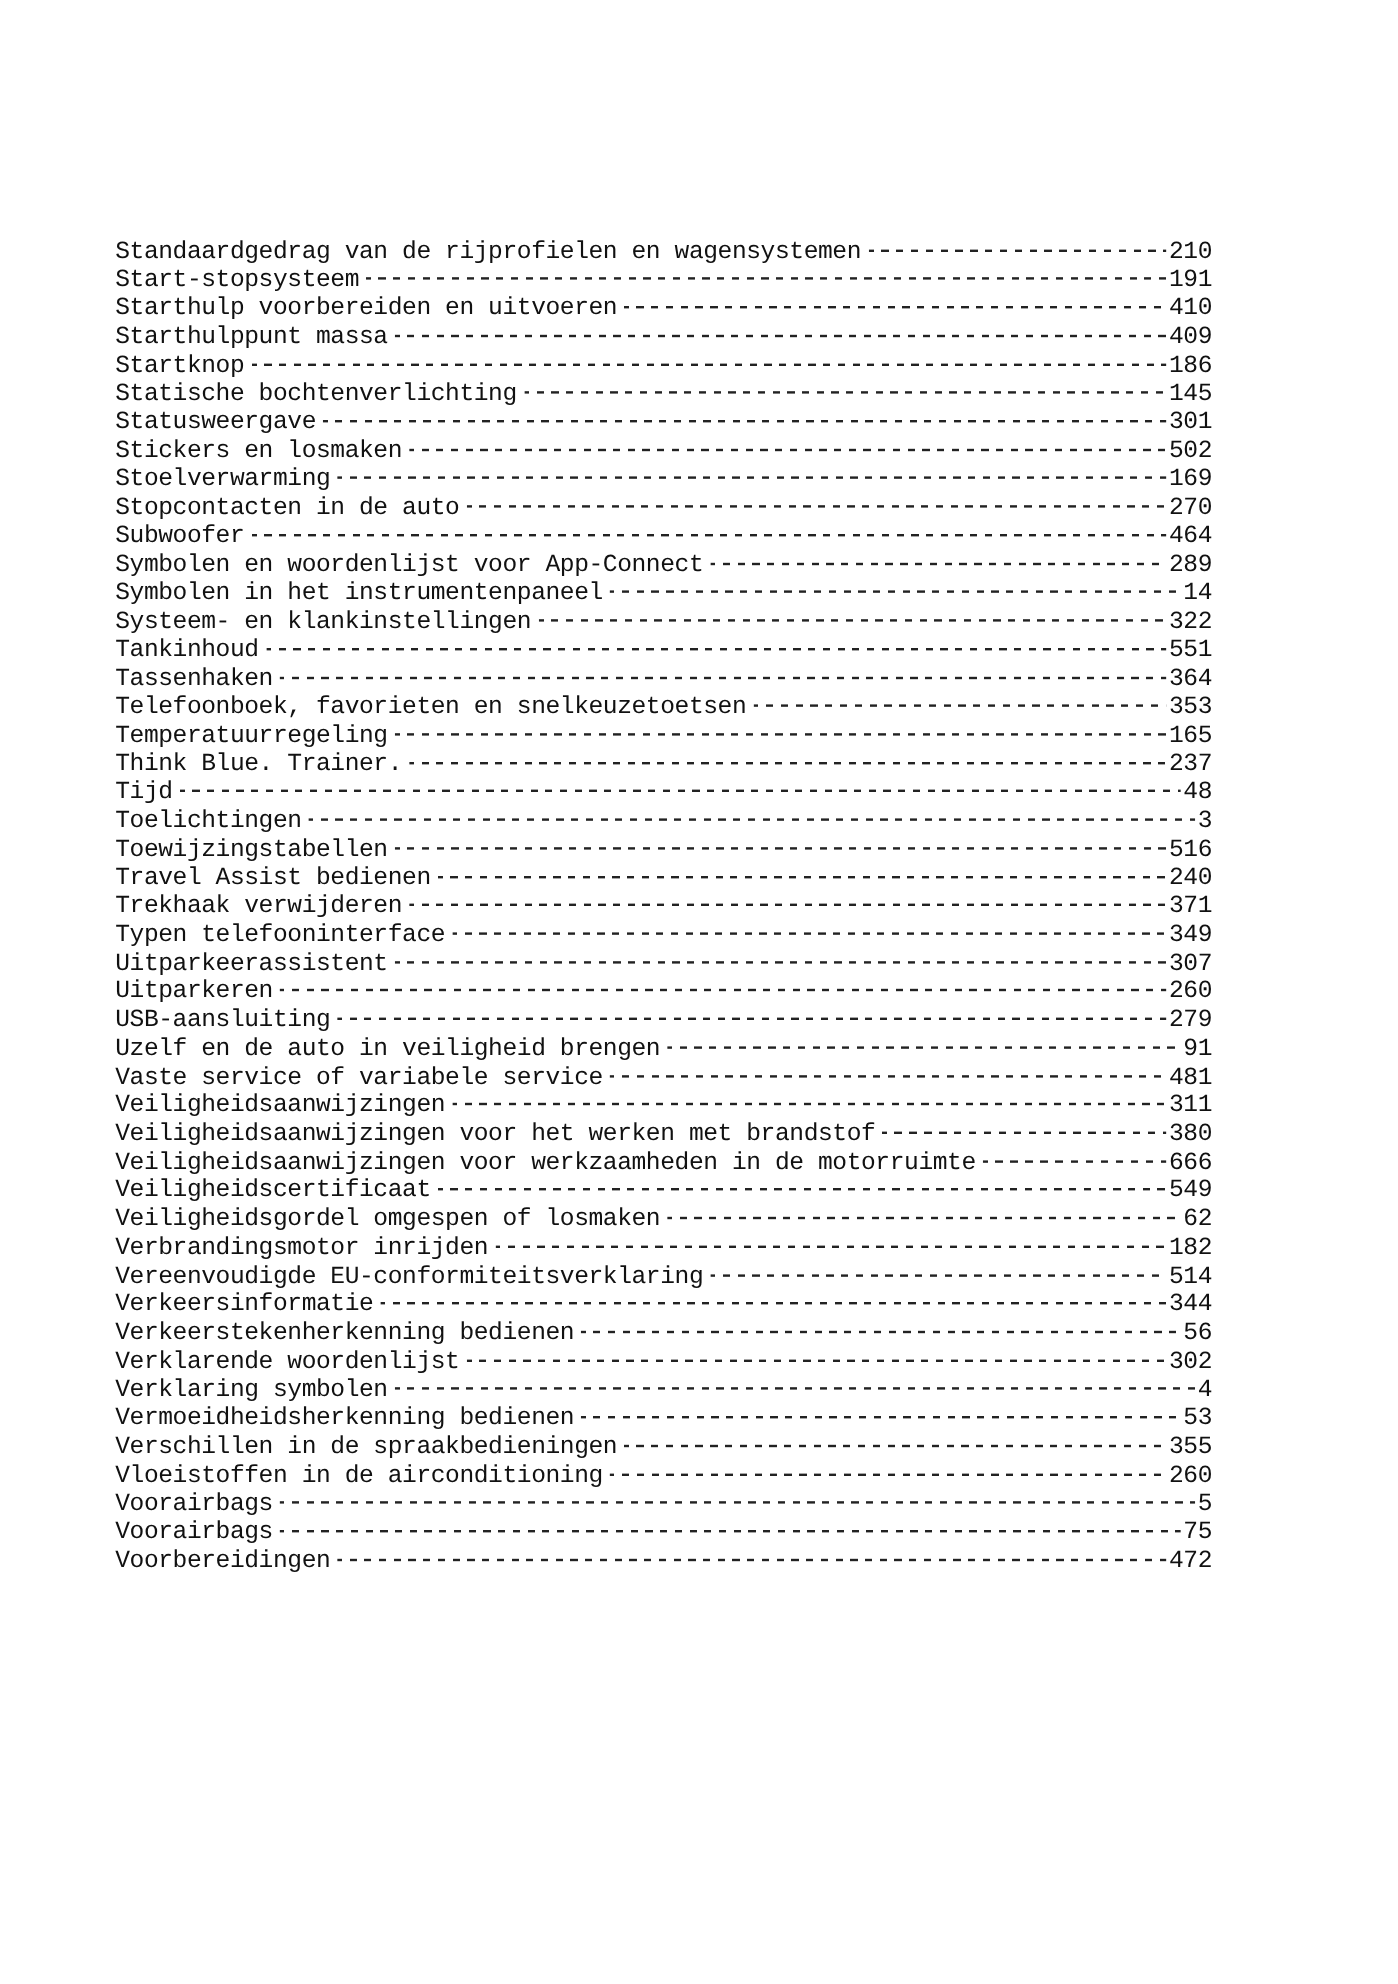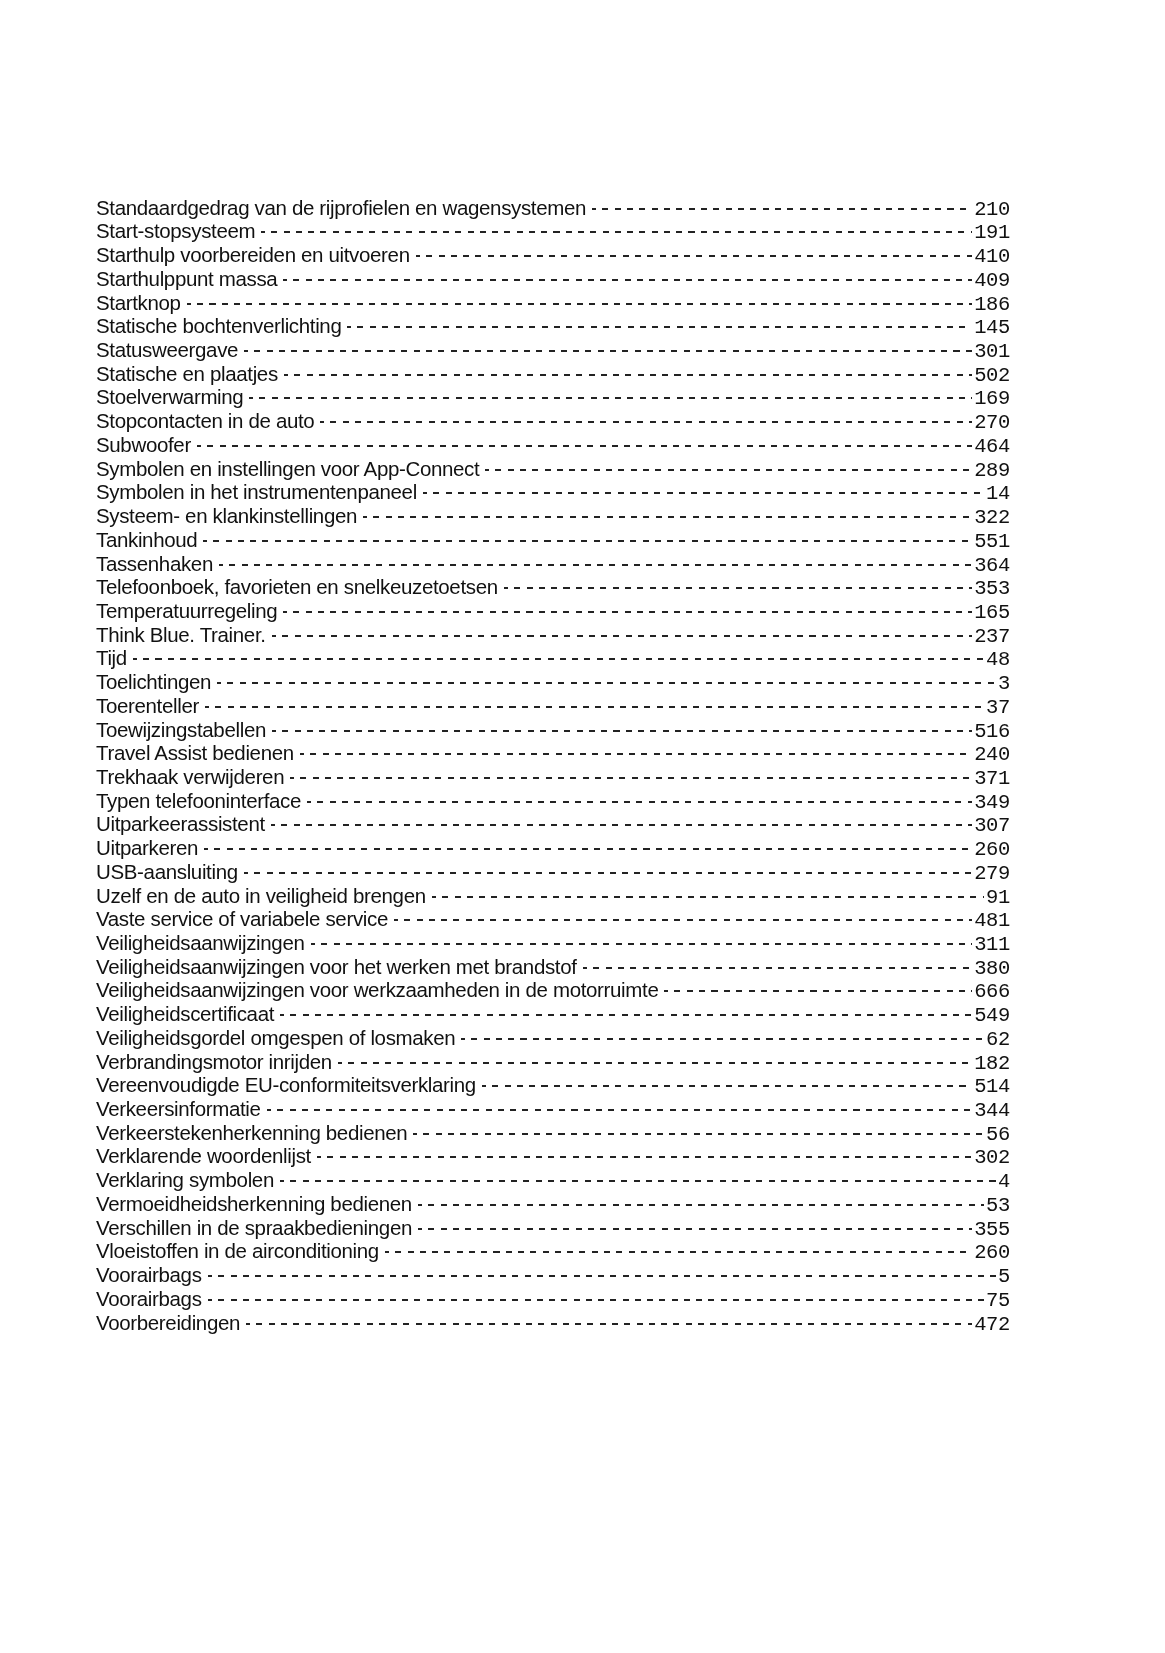--- a/index.html
+++ b/index.html
@@ -30,21 +30,21 @@
       height: 23.72px;
       line-height: 23.72px;
       font-size: 20.5px;
       letter-spacing: -0.35px;
       white-space: nowrap;
       cursor: pointer;
     }
     .index-title {
       flex: 0 0 auto;
       padding-right: 6px;
-      font-family: Liberation Sans, sans-serif;
+      font-family: Liberation Mono, monospace;
       font-stretch: condensed;
       transform-origin: left center;
     }
     .index-leader {
       flex: 1 1 auto;
       overflow: hidden;
       height: 100%;
       position: relative;
     }
     .index-leader::before {
@@ -96,41 +96,41 @@
     <span class="index-title">Statische bochtenverlichting</span>
     <span class="index-leader"></span>
     <span class="index-page">145</span>
   </li>
     <li class="index-row">
     <span class="index-title">Statusweergave</span>
     <span class="index-leader"></span>
     <span class="index-page">301</span>
   </li>
     <li class="index-row">
-    <span class="index-title">Statische en plaatjes</span>
+    <span class="index-title">Stickers en losmaken</span>
     <span class="index-leader"></span>
     <span class="index-page">502</span>
   </li>
     <li class="index-row">
     <span class="index-title">Stoelverwarming</span>
     <span class="index-leader"></span>
     <span class="index-page">169</span>
   </li>
     <li class="index-row">
     <span class="index-title">Stopcontacten in de auto</span>
     <span class="index-leader"></span>
     <span class="index-page">270</span>
   </li>
     <li class="index-row">
     <span class="index-title">Subwoofer</span>
     <span class="index-leader"></span>
     <span class="index-page">464</span>
   </li>
     <li class="index-row">
-    <span class="index-title">Symbolen en instellingen voor App-Connect</span>
+    <span class="index-title">Symbolen en woordenlijst voor App-Connect</span>
     <span class="index-leader"></span>
     <span class="index-page">289</span>
   </li>
     <li class="index-row">
     <span class="index-title">Symbolen in het instrumentenpaneel</span>
     <span class="index-leader"></span>
     <span class="index-page">14</span>
   </li>
     <li class="index-row">
     <span class="index-title">Systeem- en klankinstellingen</span>
@@ -164,25 +164,20 @@
   </li>
     <li class="index-row">
     <span class="index-title">Tijd</span>
     <span class="index-leader"></span>
     <span class="index-page">48</span>
   </li>
     <li class="index-row">
     <span class="index-title">Toelichtingen</span>
     <span class="index-leader"></span>
     <span class="index-page">3</span>
-  </li>
-    <li class="index-row">
-    <span class="index-title">Toerenteller</span>
-    <span class="index-leader"></span>
-    <span class="index-page">37</span>
   </li>
     <li class="index-row">
     <span class="index-title">Toewijzingstabellen</span>
     <span class="index-leader"></span>
     <span class="index-page">516</span>
   </li>
     <li class="index-row">
     <span class="index-title">Travel Assist bedienen</span>
     <span class="index-leader"></span>
     <span class="index-page">240</span>

